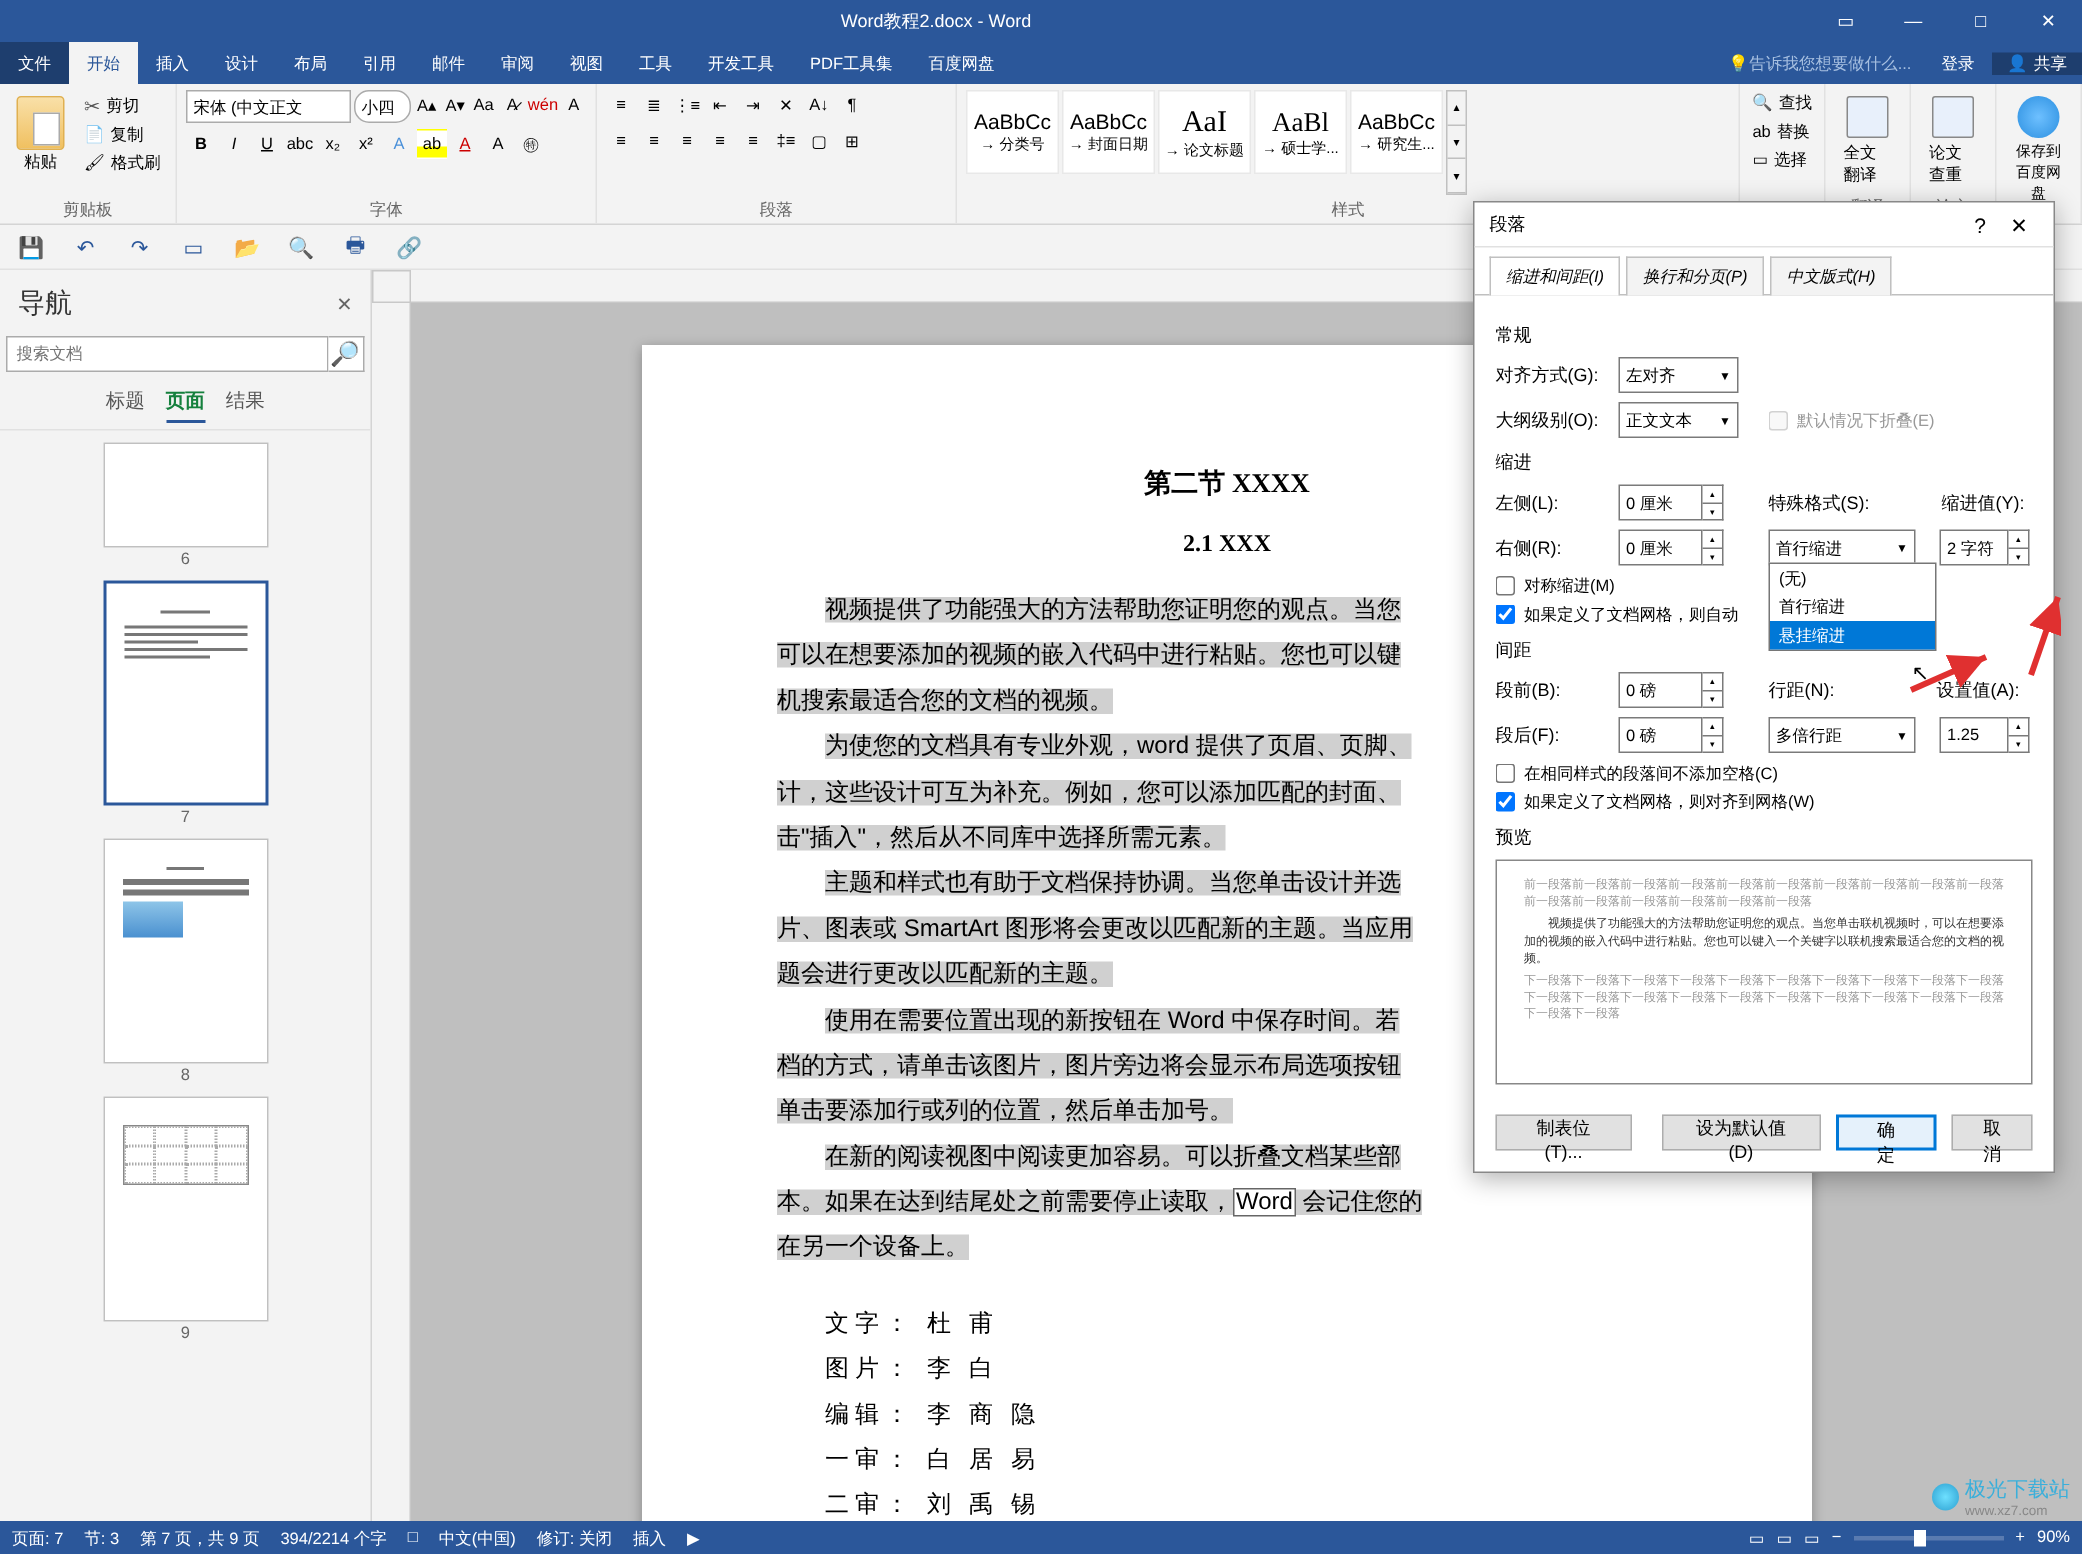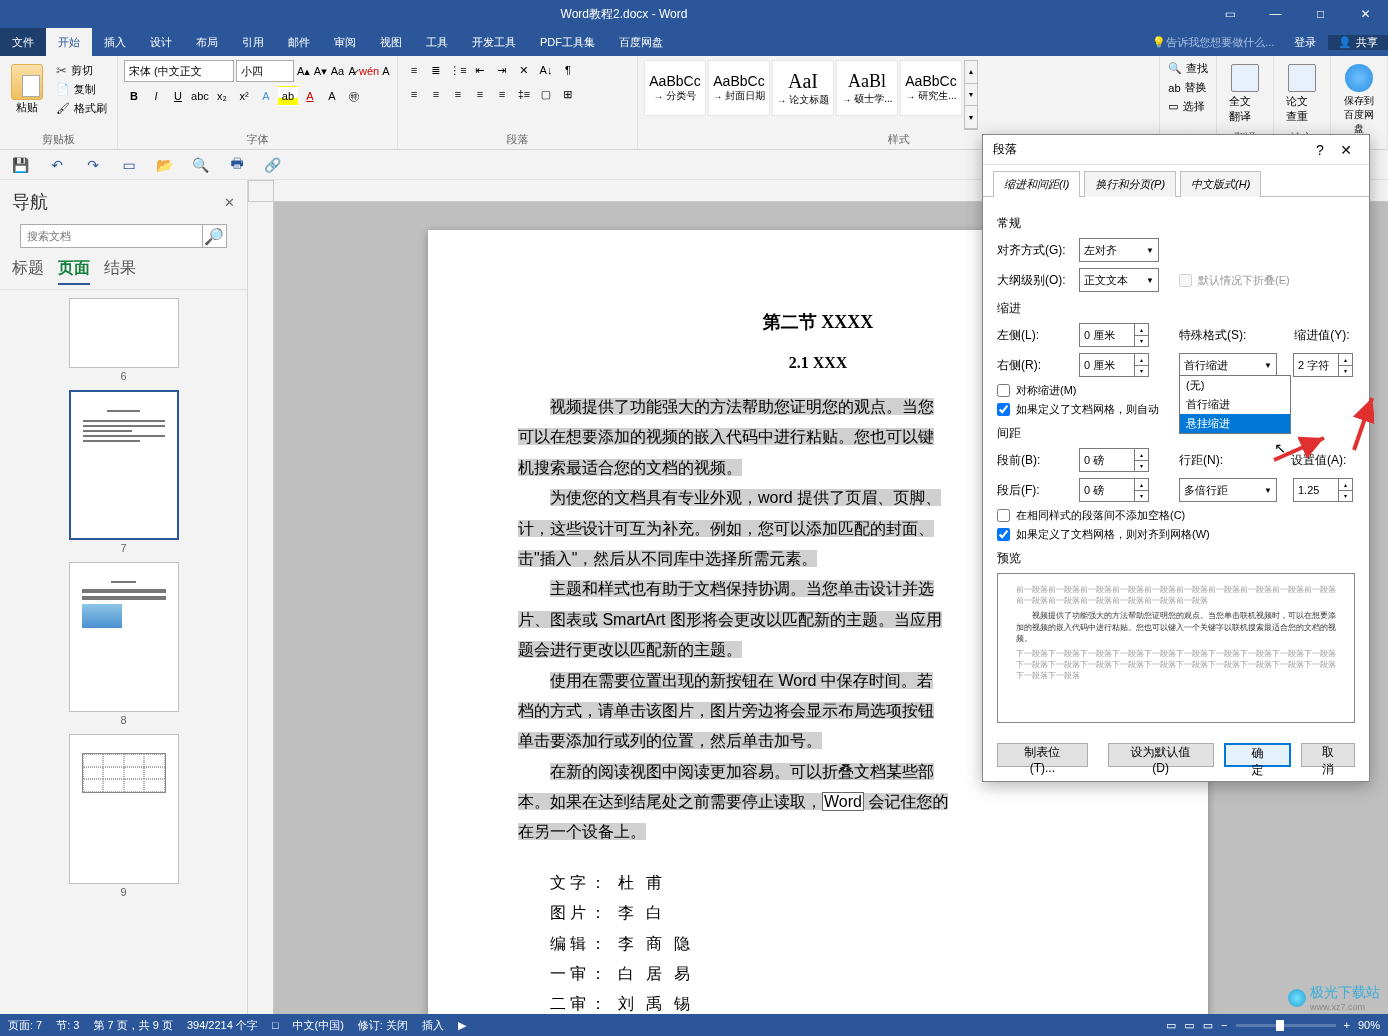--- a/index.html
+++ b/index.html
@@ -26,43 +26,43 @@
 .ribbon-group { border-right: 1px solid #e1e1e1; padding: 4px 6px 2px; display: flex; flex-direction: column; }
 .ribbon-group .controls { flex: 1; display: flex; gap: 4px; }
 .ribbon-group .label { text-align: center; color: #666; font-size: 11px; padding-top: 2px; }
 .paste-btn { width: 42px; display: flex; flex-direction: column; align-items: center; padding: 4px; }
 .paste-icon { width: 32px; height: 36px; background: linear-gradient(#f9e0a8,#f0c060); border: 1px solid #e0b050; border-radius: 3px; position: relative; }
 .paste-icon::after { content:''; position:absolute; bottom:2px; right:2px; width:16px; height:20px; background:#fff; border:1px solid #aaa; }
 .clip-right { display: flex; flex-direction: column; gap: 2px; padding: 2px; }
 .clip-item { display: flex; align-items: center; gap: 4px; font-size: 11px; padding: 1px 2px; }
 .scissors { color: #555; font-size: 13px; }
 .font-controls { display: flex; flex-direction: column; gap: 3px; }
-.font-row { display: flex; gap: 2px; align-items: center; }
+.font-row { display: flex; gap: 2px; }
 .font-select { height: 22px; border: 1px solid #ababab; background: #fff; font-size: 11px; padding: 0 4px; }
 .small-btn { width: 20px; height: 20px; border: 1px solid transparent; display: inline-flex; align-items: center; justify-content: center; font-size: 11px; }
 .style-gallery { display: flex; gap: 2px; flex: 1; }
 .style-item { width: 62px; height: 56px; border: 1px solid #e8e8e8; background: #fff; display: flex; flex-direction: column; align-items: center; justify-content: center; font-size: 10px; }
 .style-item .preview { font-size: 14px; }
 .style-scroll { width: 14px; display: flex; flex-direction: column; border: 1px solid #c0c0c0; }
 .style-scroll div { flex: 1; border-bottom: 1px solid #c0c0c0; display:flex; align-items:center; justify-content:center; font-size:8px; }
 .big-btn { width: 44px; display: flex; flex-direction: column; align-items: center; padding: 4px 6px; gap: 2px; }
 .big-btn .icon { width: 28px; height: 28px; border: 1px solid #888; border-radius: 2px; }
 
 
 .qat { height: 30px; background: #f3f3f3; border-bottom: 1px solid #e1e1e1; display: flex; align-items: center; gap: 14px; padding: 0 10px; }
 .qat-btn { width: 22px; height: 22px; display: flex; align-items: center; justify-content: center; color: #2b579a; font-size: 14px; }
 
 
 .main { display: flex; height: 838px; }
 .nav-pane { width: 248px; background: #f3f3f3; border-right: 1px solid #d4d4d4; display: flex; flex-direction: column; }
 .nav-header { padding: 10px 12px 6px; font-size: 18px; color: #333; display: flex; justify-content: space-between; align-items: center; }
-.nav-search { margin: 4px 20px; display: flex; }
+.nav-search { margin: 4px 4px; display: flex; }
 .nav-search input { flex: 1; height: 24px; border: 1px solid #ababab; padding: 0 6px; font-size: 11px; }
 .nav-search-btn { width: 24px; height: 24px; border: 1px solid #ababab; border-left: none; background: #fff; display:flex; align-items:center; justify-content:center; }
-.nav-tabs { display: flex; gap: 14px; padding: 6px 12px 4px; font-size: 16px; color: #2b579a; border-bottom: 1px solid #e1e1e1; }
+.nav-tabs { display: flex; gap: 14px; padding: 6px 12px 4px; font-size: 13px; color: #2b579a; border-bottom: 1px solid #e1e1e1; justify-content: center; }
 .nav-tabs .active { font-weight: bold; color: #15803d; border-bottom: 2px solid #2b579a; padding-bottom: 4px; }
 .nav-tabs div { color: #555; cursor:pointer; }
 .thumbs { flex: 1; overflow: auto; padding: 8px 0; }
 .thumb { margin: 0 auto 8px; width: 110px; }
 .thumb-page { height: 70px; background: #fff; border: 1px solid #c0c0c0; margin-bottom: 2px; position: relative; }
 .thumb-page.selected { border: 2px solid #2b579a; }
 .thumb-page.tall { height: 150px; }
 .thumb-num { text-align: center; font-size: 11px; color: #666; }
 .thumb-content { position: absolute; left: 12px; right: 12px; top: 18px; }
 .thumb-line { height: 2px; background: #777; margin-bottom: 3px; }
@@ -188,21 +188,21 @@
           </div>
       </div>
     </div>
     <div class="label">剪贴板</div>
   </div>
 
   <div class="ribbon-group" style="width:280px">
     <div class="controls font-controls">
       <div class="font-row">
         <input class="font-select" style="width: 110px;" value="宋体 (中文正文">
-        <input class="font-select" style="width: 58px;" value="小四">
+        <input class="font-select" style="width: 38px; border-radius: 10px;" value="小四">
         <span class="small-btn">A▴</span>
         <span class="small-btn">A▾</span>
         <span class="small-btn">Aa</span>
         <span class="small-btn">A̷</span>
         <span class="small-btn" style="color:#c00">wén</span>
         <span class="small-btn">A</span>
       </div>
       <div class="font-row">
         <span class="small-btn">
             <b>B</b>

